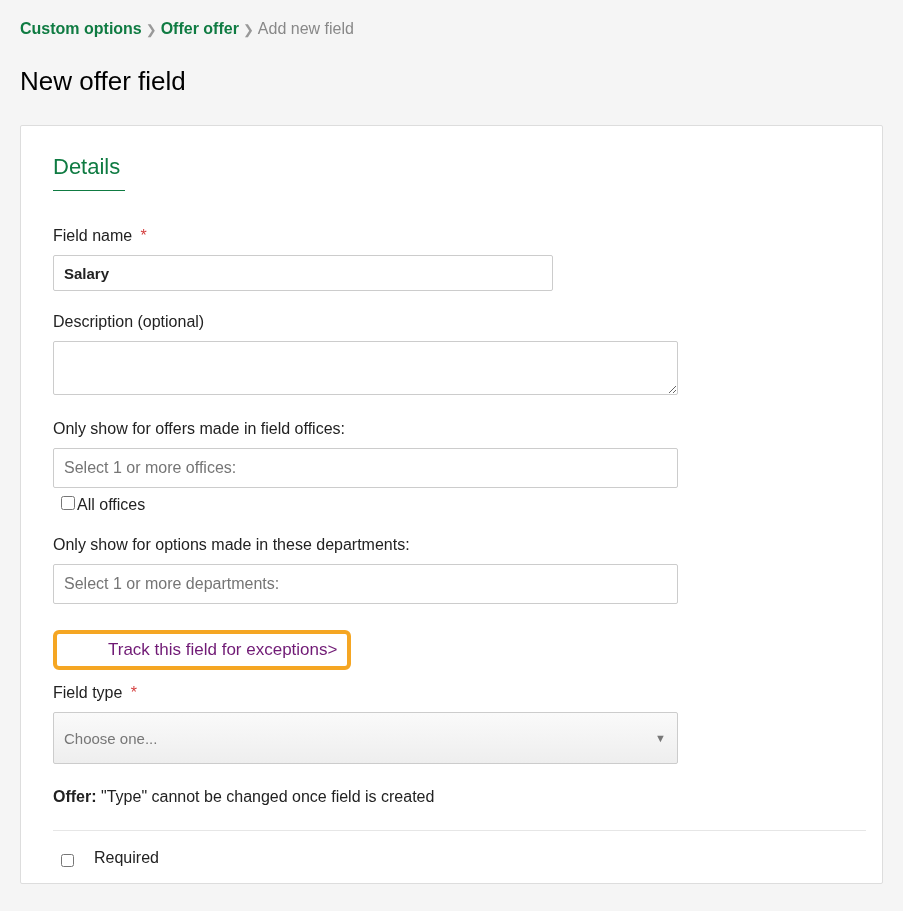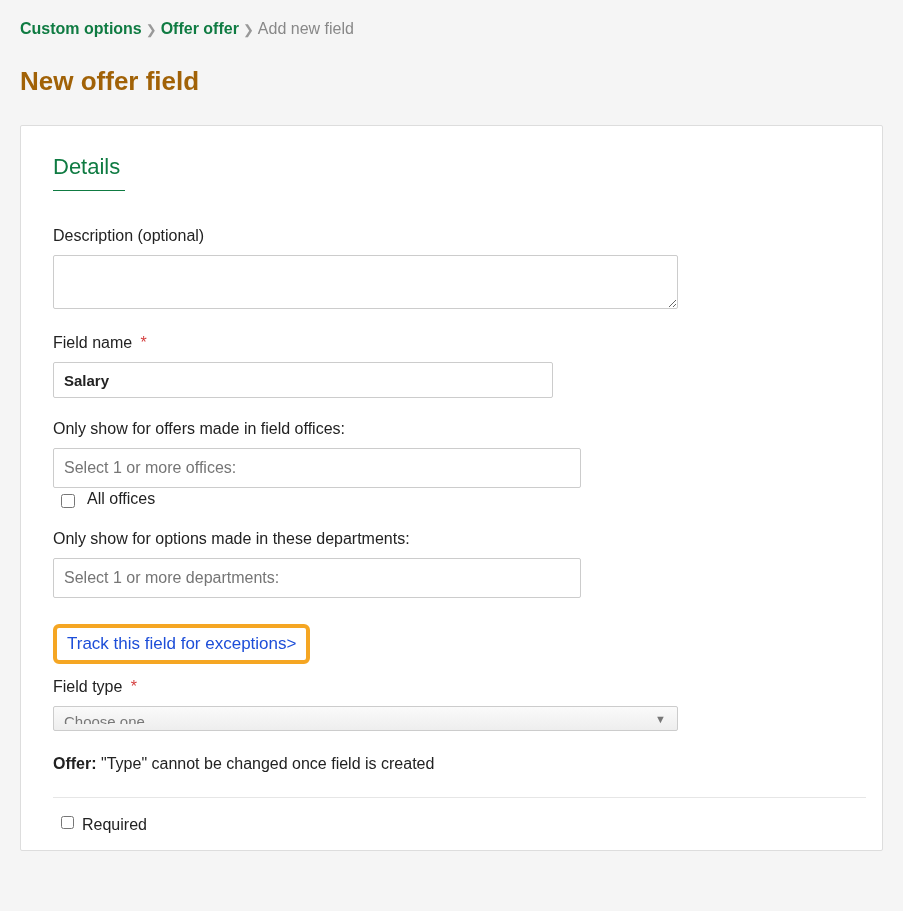--- a/index.html
+++ b/index.html
@@ -31,22 +31,22 @@
       color: #999;
       font-size: 13px;
     }
     .breadcrumb-current {
       color: #888;
       font-weight: 400;
       text-align: center;
     }
     .page-title {
       font-size: 26px;
-      font-weight: 700;
-      color: #a16207;
+      font-weight: 400;
+      color: #000000;
       margin-bottom: 28px;
     }
     .card {
       background: #fff;
       border: 1px solid #ddd;
       border-radius: 2px;
       padding: 28px 16px 10px 32px;
     }
     .section-title {
       color: #0f7b42;
@@ -88,65 +88,66 @@
       width: 625px;
       height: 54px;
       padding: 6px 10px;
       border: 1px solid #ccc;
       border-radius: 2px;
       font-size: 15px;
       font-family: inherit;
       resize: both;
     }
     .multi-input {
-      width: 528px;
+      width: 625px;
       height: 40px;
       padding: 8px 10px;
       border: 1px solid #ccc;
       border-radius: 2px;
       font-size: 16px;
       font-family: inherit;
       color: #888;
       background: #fff;
     }
     .checkbox-row {
       display: flex;
-      align-items: flex-end;
-      gap: 12px;
-      margin-top: 2px;
+      align-items: flex-start;
+      gap: 2px;
+      margin-top: 8px;
       margin-left: 8px;
     }
     .checkbox-row input[type="checkbox"] {
       width: 14px;
       height: 14px;
     }
     .checkbox-label {
       font-size: 16px;
       color: #222;
     }
     .highlight-box {
       display: inline-block;
       border: 4px solid #f5a623;
       border-radius: 6px;
       padding: 6px 10px;
       margin-top: 4px;
       margin-bottom: 14px;
     }
     .track-link {
-      color: #1d4ed8;
+      color: #701a75;
       font-size: 17px;
       cursor: pointer;
+      margin-left: 41px;
     }
     .select-wrapper {
       position: relative;
       width: 625px;
     }
     .select-input {
       width: 100%;
-      height: 25px;
+      height: 52px;
       padding: 6px 30px 6px 10px;
       border: 1px solid #ccc;
       border-radius: 2px;
       font-size: 15px;
       font-family: inherit;
       background: linear-gradient(#fafafa, #eeeeee);
       color: #777;
       appearance: none;
       -webkit-appearance: none;
       cursor: pointer;
@@ -165,22 +166,22 @@
       color: #222;
       margin-top: 18px;
       padding-bottom: 24px;
       border-bottom: 1px solid #e6e6e6;
     }
     .note-bold {
       font-weight: 700;
     }
     .required-row {
       display: flex;
-      align-items: flex-start;
-      gap: 8px;
+      align-items: flex-end;
+      gap: 20px;
       margin-top: 18px;
       margin-left: 8px;
       padding-bottom: 6px;
     }
   </style>
 </head>
 <body>
 
 <nav class="breadcrumb">
   <span class="breadcrumb-link">Custom options</span>
@@ -190,30 +191,30 @@
   <span class="breadcrumb-current">Add new field</span>
 </nav>
 
 <h1 class="page-title">New offer field</h1>
 
 <div class="card">
   <h2 class="section-title">Details</h2>
   <div class="section-underline"></div>
 
   <div class="form-group">
-    <label class="form-label">Description (optional)</label>
-    <textarea class="textarea-input" style=""></textarea>
-  </div>
-
-  <div class="form-group">
     <label class="form-label">
       <span>Field name</span>
       <span class="required-star">*</span>
     </label>
     <input type="text" class="text-input" value="Salary" style="">
+  </div>
+
+  <div class="form-group">
+    <label class="form-label">Description (optional)</label>
+    <textarea class="textarea-input" style=""></textarea>
   </div>
 
   <div class="form-group">
     <label class="form-label">Only show for offers made in field offices:</label>
     <input type="text" class="multi-input" placeholder="Select 1 or more offices:" style="">
     <div class="checkbox-row">
       <input type="checkbox" style="">
       <span class="checkbox-label">All offices</span>
     </div>
   </div>

